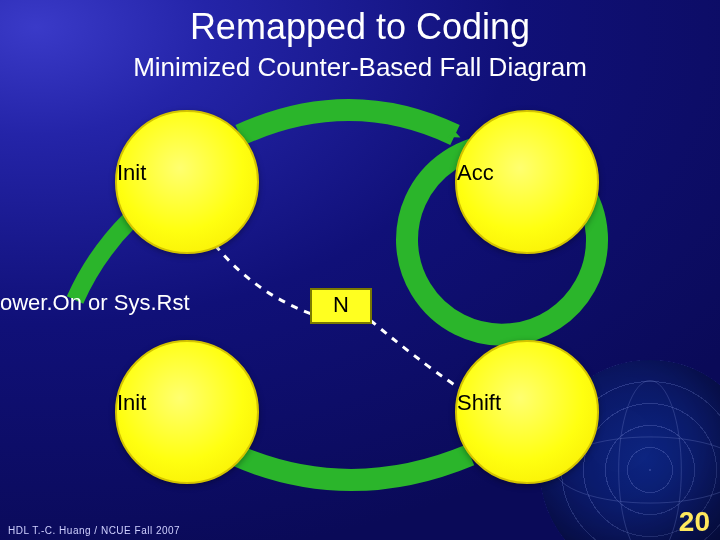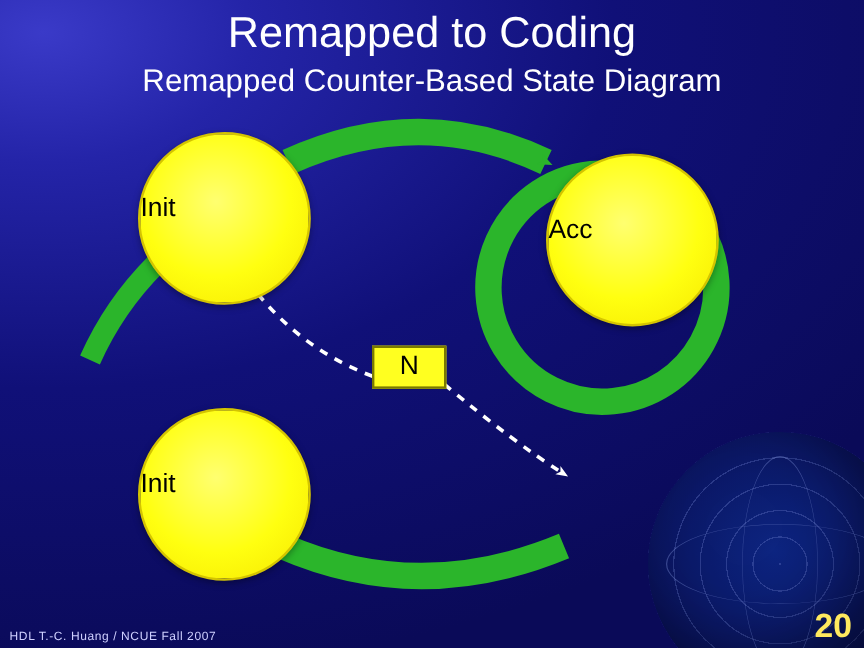--- a/index.html
+++ b/index.html
@@ -110,21 +110,21 @@
   .globe::after  { left: 15px; top: 15px; right: 15px; bottom: 15px; transform: scaleY(0.35); }
 
   svg.arrows { position: absolute; left: 0; top: 0; width: 720px; height: 540px; pointer-events: none; }
 </style>
 </head>
 <body>
 
 <div class="slide">
 
   <div class="title">Remapped to Coding</div>
-  <div class="subtitle">Remapped Counter-Based State Diagram</div>
+  <div class="subtitle">Minimized Counter-Based Fall Diagram</div>
 
   <div class="globe"></div>
 
   <svg class="arrows" viewBox="0 0 720 540">
     <defs>
       <marker id="arrGreen" markerWidth="14" markerHeight="14" refX="6" refY="5" orient="auto" markerUnits="userSpaceOnUse">
         <path d="M0,0 L12,5 L0,10 L3,5 Z" fill="#2bb52b"></path>
       </marker>
       <marker id="arrWhite" markerWidth="12" markerHeight="12" refX="6" refY="4" orient="auto" markerUnits="userSpaceOnUse">
         <path d="M0,0 L10,4 L0,8 L2.5,4 Z" fill="#ffffff"></path>
@@ -141,26 +141,30 @@
     <path d="M 75 300 Q 95 255 130 220" fill="none" stroke="#2bb52b" stroke-width="18" marker-end="url(#arrGreen)"></path>
 
     <path d="M 215 245 Q 260 300 330 320" fill="none" stroke="#ffffff" stroke-width="3" stroke-dasharray="7 7" marker-end="url(#arrWhite)"></path>
 
     <path d="M 370 320 Q 430 370 470 395" fill="none" stroke="#ffffff" stroke-width="3" stroke-dasharray="7 7" marker-end="url(#arrWhite)"></path>
   </svg>
 
   <div class="state" style="left:115px; top:110px;">
     <div class="state-label" style="top:48px;">Init</div>
   </div>
-  <div class="state" style="left:455px; top:128px;">
+  <div class="state" style="left:455px; top:110px;">
     <div class="state-label" style="top:48px;">Acc</div>
   </div>
   <div class="state" style="left:115px; top:340px;">
     <div class="state-label" style="top:48px;">Init</div>
   </div>
+  <div class="state" style="left:455px; top:340px;">
+    <div class="state-label" style="top:48px;">Shift</div>
+  </div>
 
   <div class="nbox" style="left:310px; top:288px;">N</div>
 
+  <div class="inlabel" style="left:0px; top:290px;">ower.On or Sys.Rst</div>
 
   <div class="footer">HDL    T.-C. Huang / NCUE   Fall 2007</div>
   <div class="pagenum">20</div>
 
 </div>
 
 </body></html>

